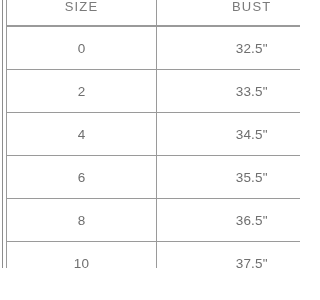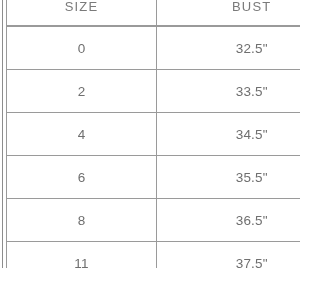--- a/index.html
+++ b/index.html
@@ -112,21 +112,21 @@
       </tr>
       <tr>
         <td>6</td>
         <td>35.5"</td>
       </tr>
       <tr>
         <td>8</td>
         <td>36.5"</td>
       </tr>
       <tr>
-        <td>11</td>
+        <td>10</td>
         <td>37.5"</td>
       </tr>
       <tr>
         <td>12</td>
         <td>39"</td>
       </tr>
 
     </tbody>
   </table>
 

